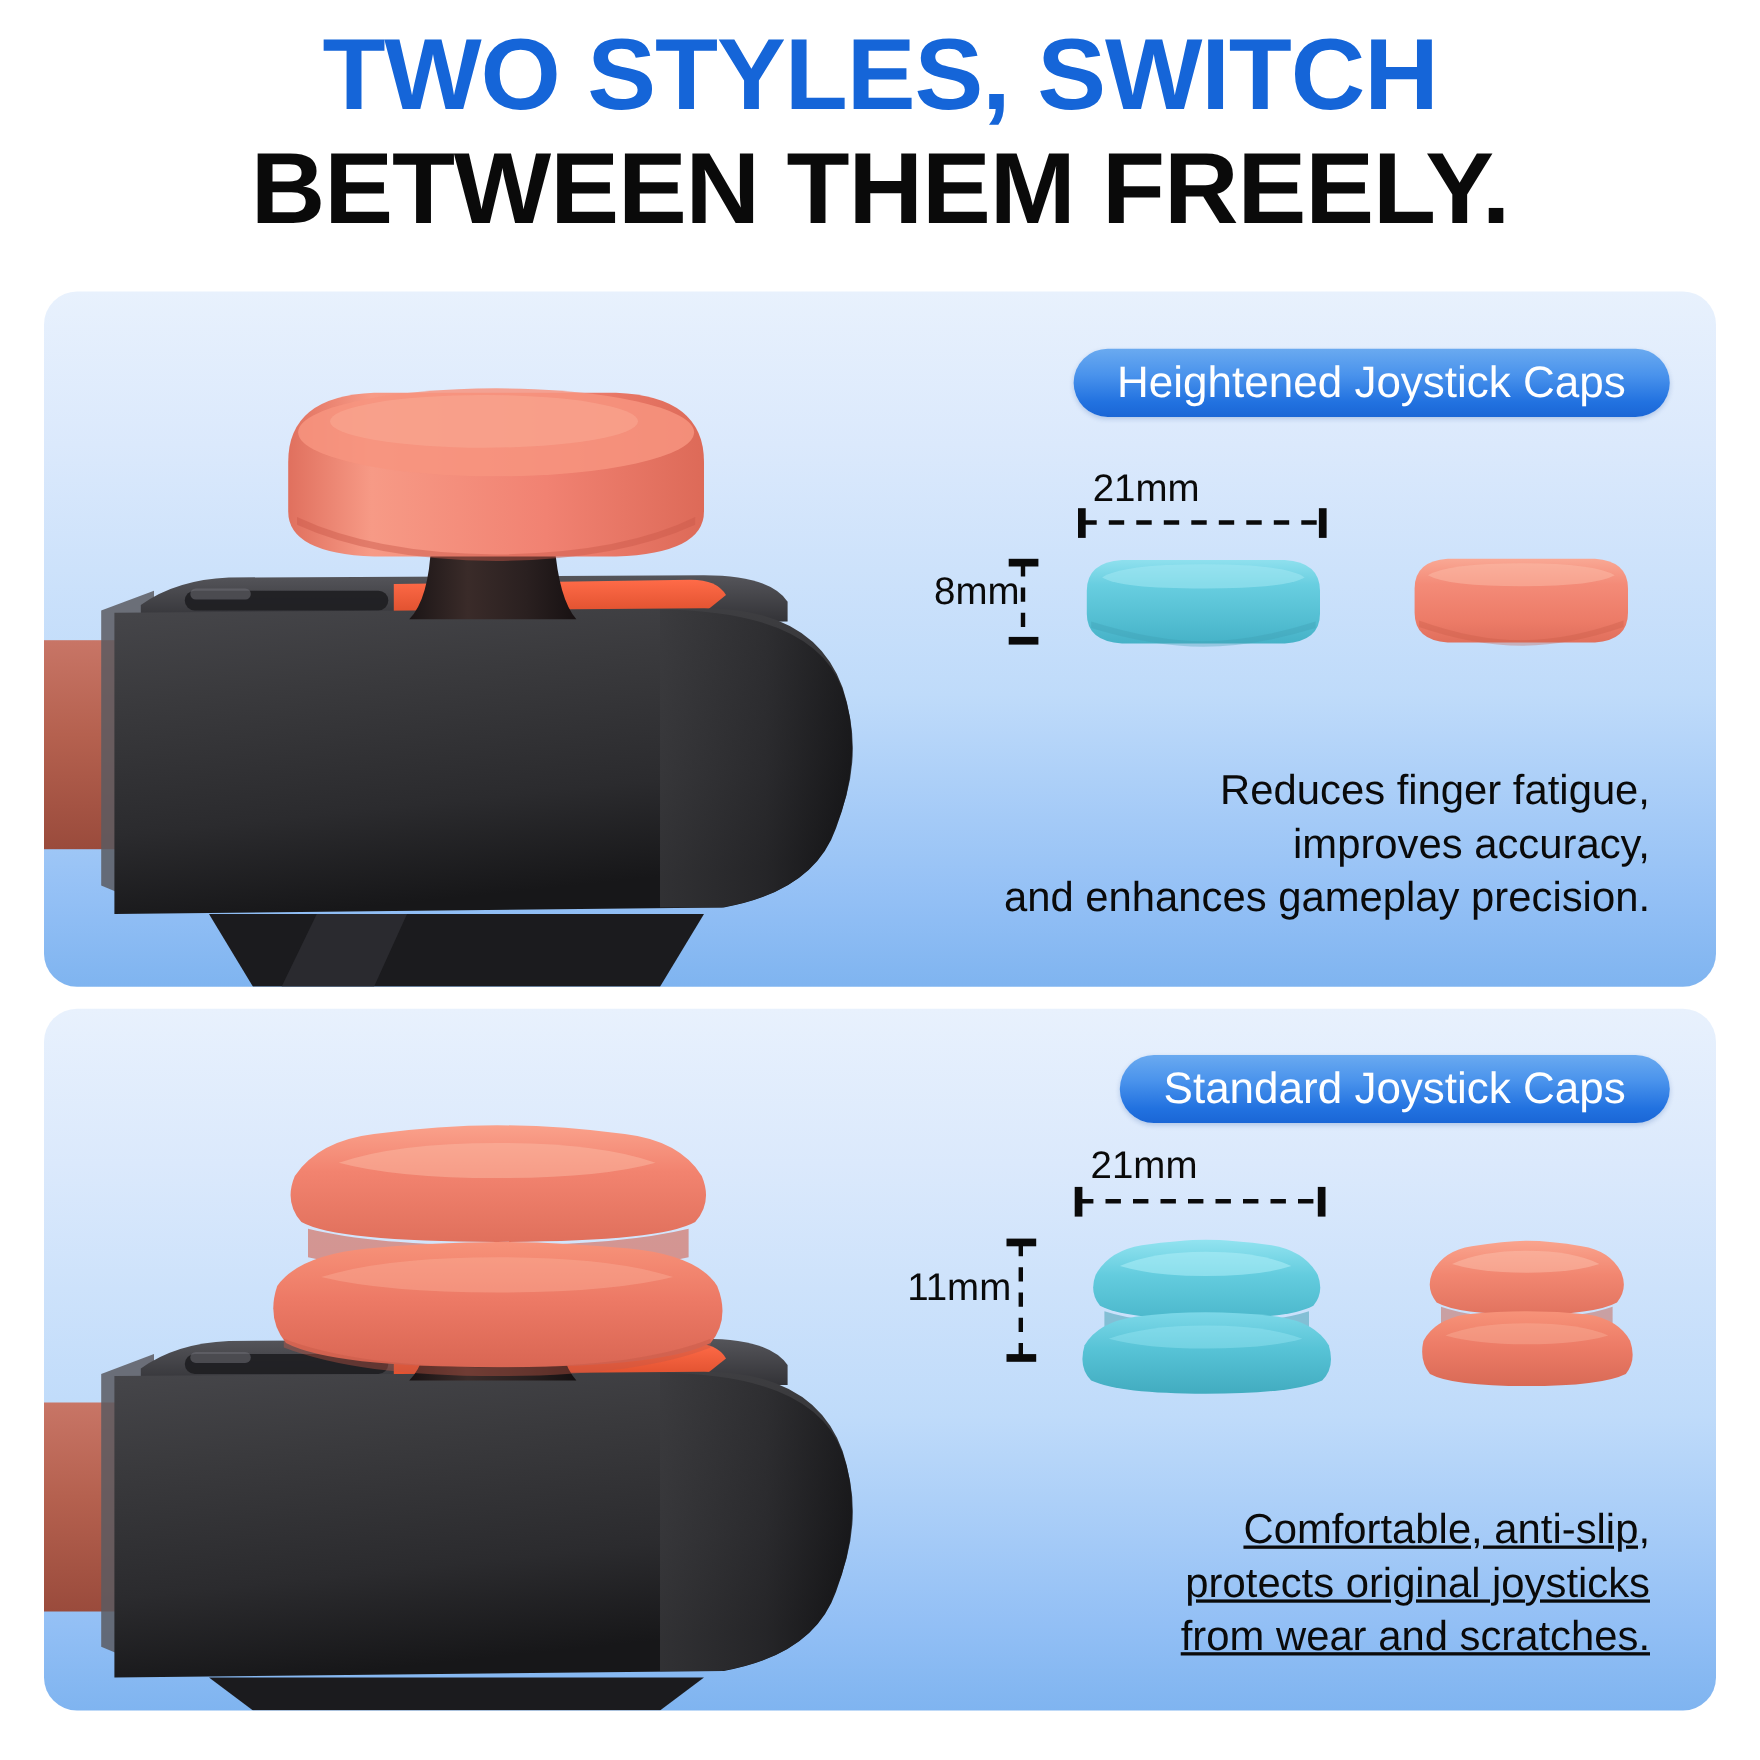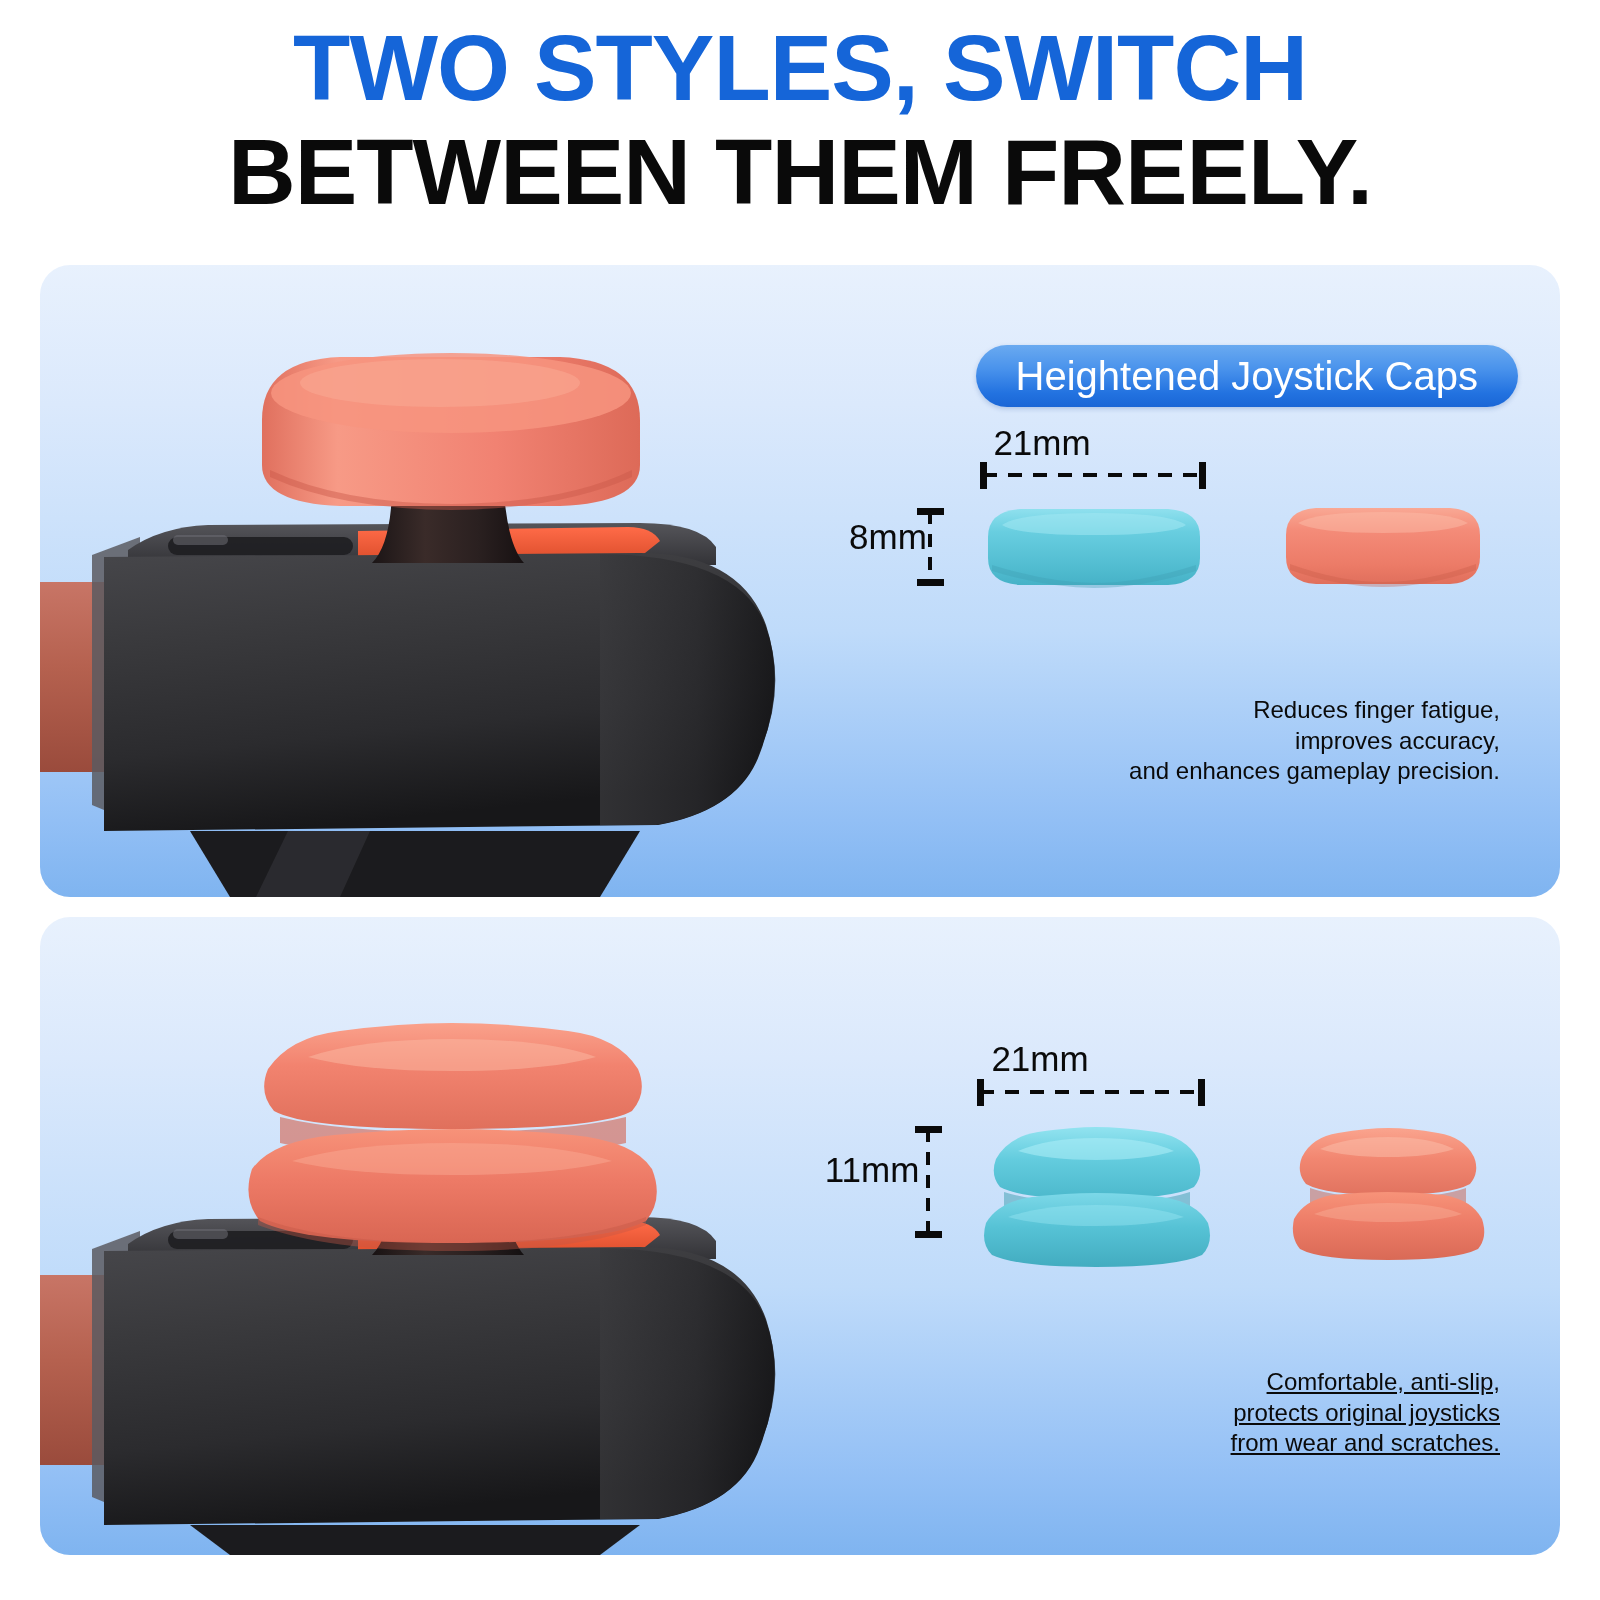--- a/index.html
+++ b/index.html
@@ -50,37 +50,36 @@
     display:flex; align-items:center; justify-content:center;
     height:62px;
     padding:0 40px;
     border-radius:34px;
     background:linear-gradient(180deg,#6aaaf0 0%, #4a93ec 38%, #2272e0 78%, #1a66d6 100%);
     box-shadow:0 2px 5px rgba(20,70,150,.22);
     color:#ffffff;
     font-size:40px; font-weight:400;
     white-space:nowrap;
     letter-spacing:0px;
-    margin-top:28px;
   }
   #badge-heightened { right:42px; top:52px; }
   #badge-standard   { right:42px; top:42px; }
 
   
   .dims { position:absolute; }
   #dims-top    { left:780px; top:160px;  width:700px; height:200px; }
   #dims-bottom { left:770px; top:120px;  width:720px; height:230px; }
   .dims svg { display:block; overflow:visible; }
 
   
   .desc {
     position:absolute;
     text-align:right;
     color:#0a0a0a;
-    font-size:24px;
+    font-size:38px;
     line-height:1.28;
     white-space:pre-line;
   }
   #desc-top    { right:60px; top:430px; width:720px; }
   #desc-bottom { right:60px; top:450px; width:720px;text-decoration:underline; }
 </style>
 </head>
 <body>
 
 <div class="page">
@@ -286,20 +285,21 @@
           <path d="M240 200 Q 300 215 412 215 Q 524 215 586 200 L 586 226 Q 524 240 412 240 Q 300 240 240 226 Z" fill="#D3604D" opacity="0.6"></path>
 
           <path d="M212 252 Q 232 224 294 218 Q 356 212 412 212 Q 470 212 532 218 Q 594 224 612 252
                    Q 624 282 606 304 Q 564 326 412 326 Q 262 326 220 304 Q 202 282 212 252 Z" fill="url(#capB2)"></path>
           <path d="M252 244 Q 310 226 412 226 Q 516 226 572 244 Q 516 258 412 258 Q 310 258 252 244 Z" fill="#FAAD96" opacity="0.45"></path>
           <path d="M218 300 Q 286 326 412 326 Q 540 326 606 300 L 606 308 Q 540 334 412 334 Q 286 334 218 308 Z" fill="#C35846" opacity="0.4"></path>
         </g>
       </svg>
     </div>
 
+    <div class="badge" id="badge-standard">Standard Joystick Caps</div>
 
     <div class="dims" id="dims-bottom">
       <svg width="720" height="230" viewBox="0 0 720 230" xmlns="http://www.w3.org/2000/svg">
         <defs>
           <linearGradient id="cyanB1" x1="0" y1="0" x2="0" y2="1">
             <stop offset="0%" stop-color="#92E3F0"></stop>
             <stop offset="45%" stop-color="#63CCDE"></stop>
             <stop offset="100%" stop-color="#4CB8CC"></stop>
           </linearGradient>
           <linearGradient id="cyanB2" x1="0" y1="0" x2="0" y2="1">

